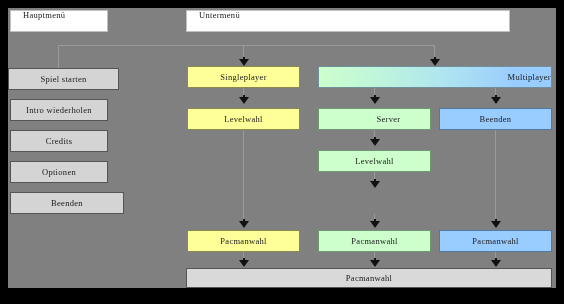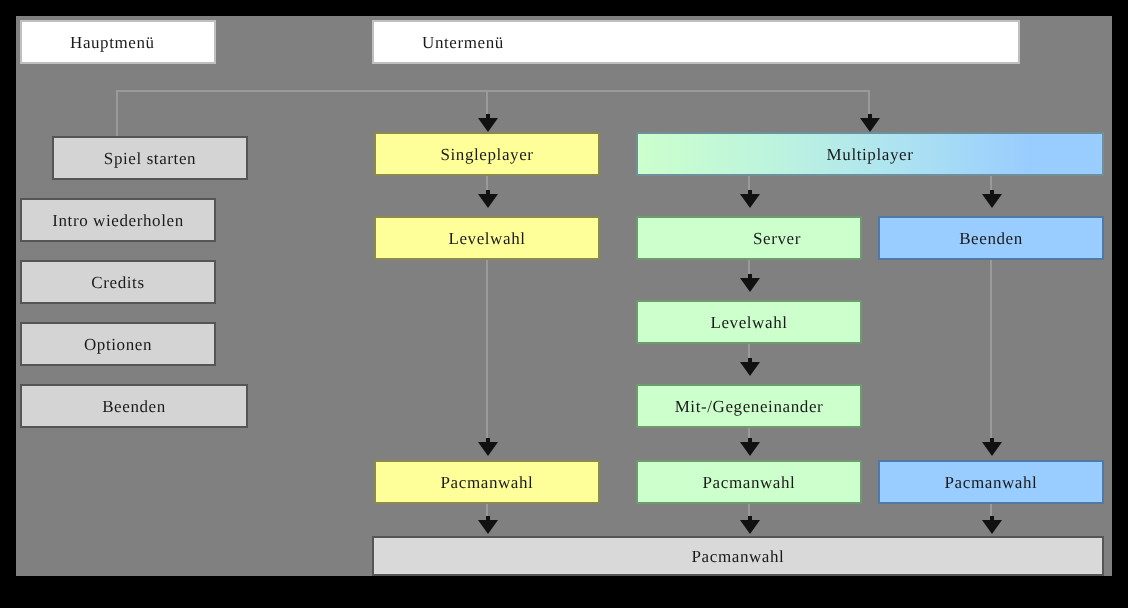--- a/index.html
+++ b/index.html
@@ -36,39 +36,39 @@
     letter-spacing: 0.3px;
     white-space: nowrap;
     line-height: 1;
   }
   .hdr {
     position: absolute;
     box-sizing: border-box;
     background: #ffffff;
     border: 1px solid #bfbfbf;
     display: flex;
-    align-items: center;
     font-size: 8.5px;
     color: #1a1a1a;
-    padding-left: 24px;
+    padding-left: 12px;
     letter-spacing: 0.3px;
     white-space: nowrap;
     line-height: 1;
   }
   .menu-btn {
     background: #d4d4d4;
     border: 1px solid #555555;
   }
   .yellow  { background: #ffff99; border: 1px solid #8a8a50; }
   .green   { background: #ccffcc; border: 1px solid #6f9a6f; }
   .blue    { background: #99ccff; border: 1px solid #4f7aa6; }
   .grey    { background: #d9d9d9; border: 1px solid #555555; }
   .gradient {
     background: linear-gradient(to right, #ccffcc 0%, #bdf4dd 28%, #aee4f0 55%, #99ccff 85%, #99ccff 100%);
     border: 1px solid #6f8f9a;
+    justify-content: flex-end;
   }
 
   .vline {
     position: absolute;
     width: 1px;
     background: #9a9a9a;
   }
   .hline {
     position: absolute;
     height: 1px;
@@ -105,21 +105,21 @@
       <span>Untermenü</span>
     </div>
 
     <div class="hline" style="left:50px; top:37px; width:377px;"></div>
     <div class="vline" style="left:50px; top:37px; height:23px;"></div>
     <div class="vline" style="left:235px; top:37px; height:15px;"></div>
     <div class="arrow" style="left:231px; top:51px;"></div>
     <div class="vline" style="left:426px; top:37px; height:15px;"></div>
     <div class="arrow" style="left:422px; top:51px;"></div>
 
-    <div class="node menu-btn" style="left:18px; top:60px; width:98px; height:22px;">
+    <div class="node menu-btn" style="left:0; top:60px; width:111px; height:22px;">
       <span>Spiel starten</span>
     </div>
     <div class="node menu-btn" style="left:2px; top:91px; width:98px; height:22px;">
       <span>Intro wiederholen</span>
     </div>
     <div class="node menu-btn" style="left:2px; top:153px; width:98px; height:22px;">
       <span>Optionen</span>
     </div>
     <div class="node menu-btn" style="left:2px; top:122px; width:98px; height:22px;">
       <span>Credits</span>
@@ -165,23 +165,20 @@
     <div class="vline" style="left:366px; top:122px; height:10px;"></div>
     <div class="arrow" style="left:362px; top:131px;"></div>
 
     <div class="node green" style="left:310px; top:142px; width:113px; height:22px;">
       <span>Levelwahl</span>
     </div>
 
     <div class="vline" style="left:366px; top:164px; height:10px;"></div>
     <div class="arrow" style="left:362px; top:173px;"></div>
 
-    <div class="node green" style="left:310px; top:184px; width:113px; height:22px;">
-      <span>Mit-/Gegeneinander</span>
-    </div>
 
     <div class="vline" style="left:366px; top:206px; height:10px;"></div>
     <div class="arrow" style="left:362px; top:213px;"></div>
 
     <div class="node green" style="left:310px; top:222px; width:113px; height:22px;">
       <span>Pacmanwahl</span>
     </div>
 
     <div class="vline" style="left:366px; top:244px; height:10px;"></div>
     <div class="arrow" style="left:362px; top:252px;"></div>

